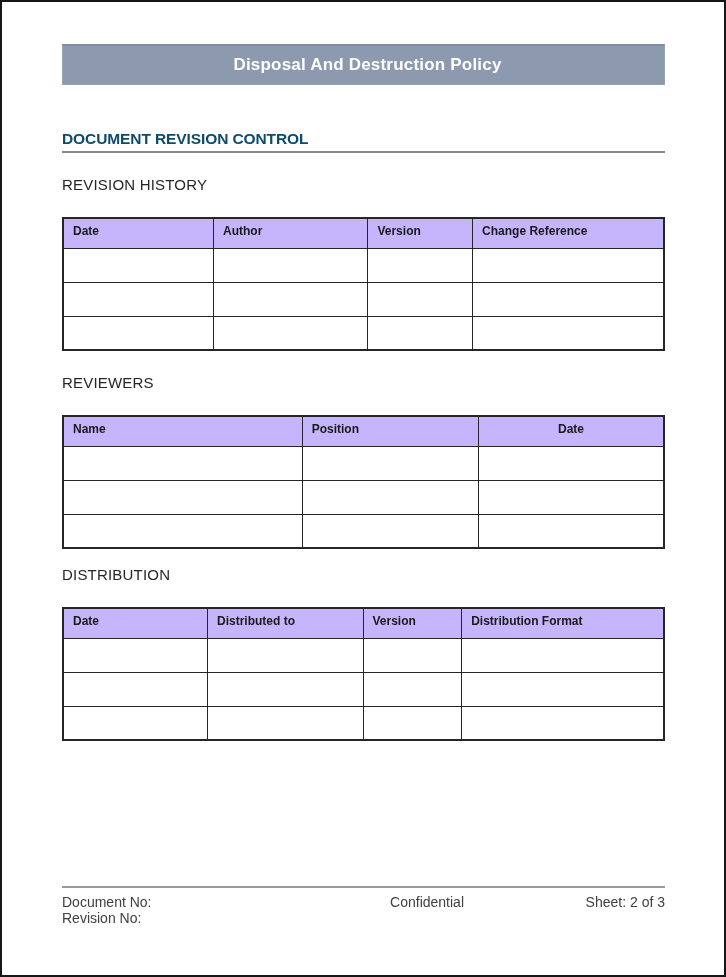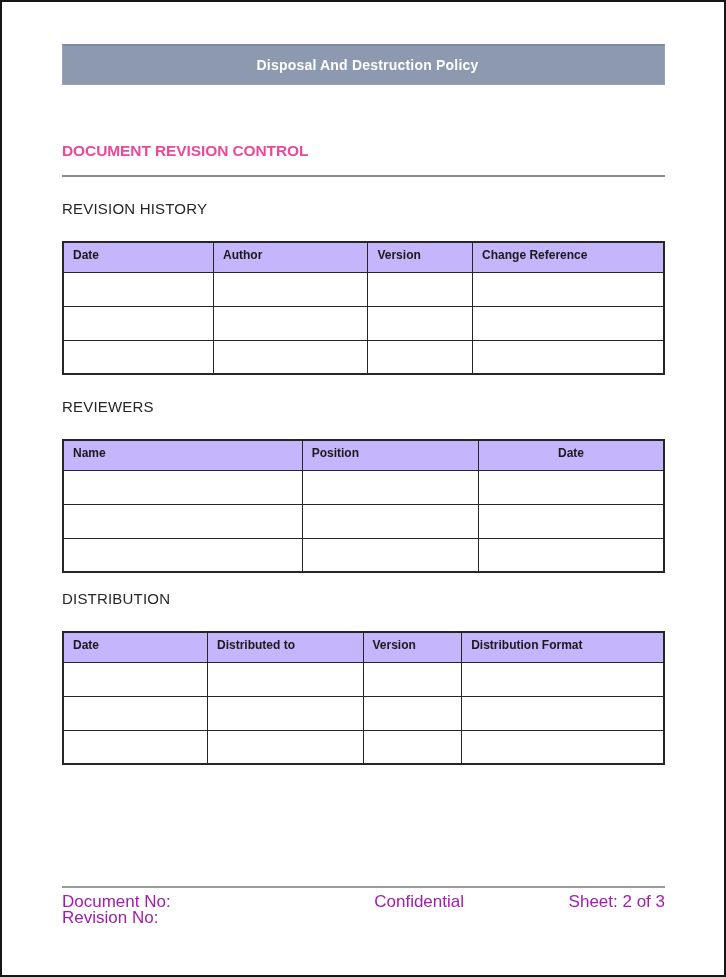--- a/index.html
+++ b/index.html
@@ -26,34 +26,34 @@
     height: 38px;
     background: #8C99AE;
     border: 1px solid #97a2b2;
     border-top: 2px solid #7e8da3;
     display: flex;
     align-items: center;
     justify-content: center;
   }
   .title-bar .title-text {
     color: #ffffff;
-    font-size: 14px;
+    font-size: 17px;
     font-weight: bold;
     letter-spacing: 0.2px;
     padding-left: 8px;
   }
   
   .doc-heading {
-    margin-top: 56px;
+    margin-top: 44px;
     font-size: 15.5px;
     font-weight: bold;
-    color: #ec4899;
+    color: #0c4a6e;
     letter-spacing: -0.1px;
     line-height: 19px;
-    padding-bottom: 15px;
+    padding-bottom: 3px;
     border-bottom: 2px solid #8a8a8a;
   }
   
   .table-label {
     margin-top: 24px;
     font-size: 15px;
     color: #262626;
     line-height: 15px;
     letter-spacing: 0.2px;
   }
@@ -86,22 +86,22 @@
     background: #ffffff;
   }
   
   .footer {
     position: absolute;
     left: 60px;
     top: 884px;
     width: 603px;
     border-top: 2px solid #9a9a9a;
     padding-top: 6px;
-    font-size: 17px;
-    color: #a21caf;
+    font-size: 14px;
+    color: #404040;
     line-height: 16px;
   }
   .footer-grid {
     display: grid;
     grid-template-columns: 1fr 1fr 1fr;
   }
   .footer-left  { text-align: left; }
   .footer-center{ text-align: right; }
   .footer-right { text-align: right; }
 </style>

